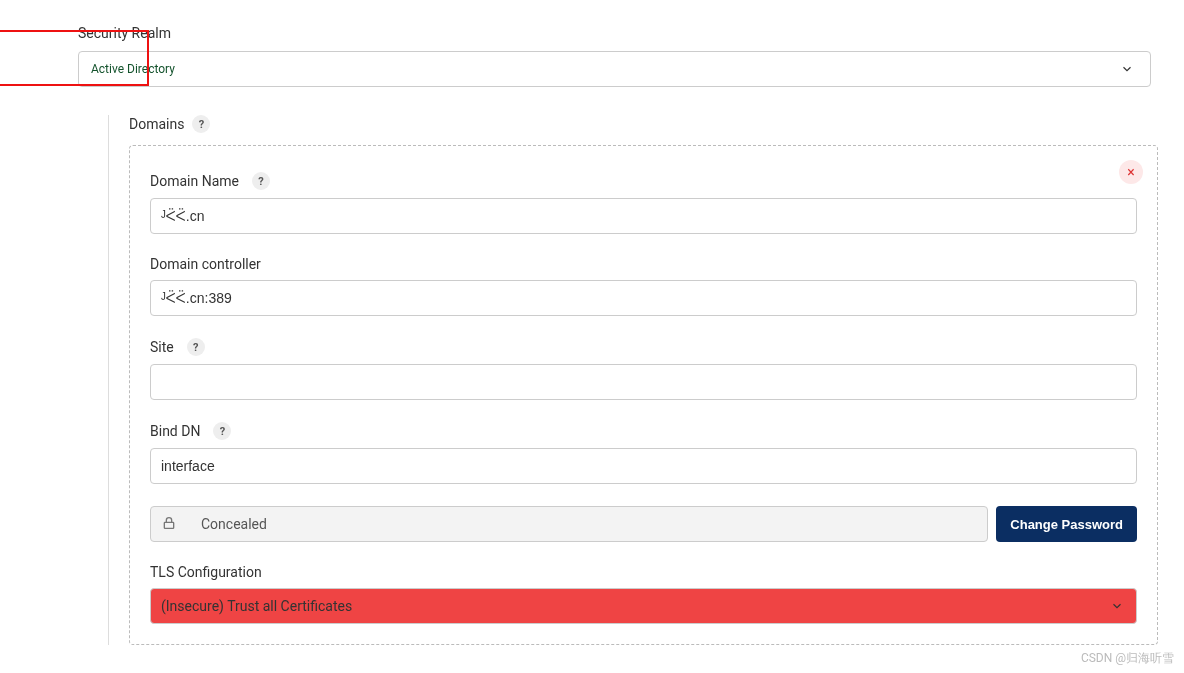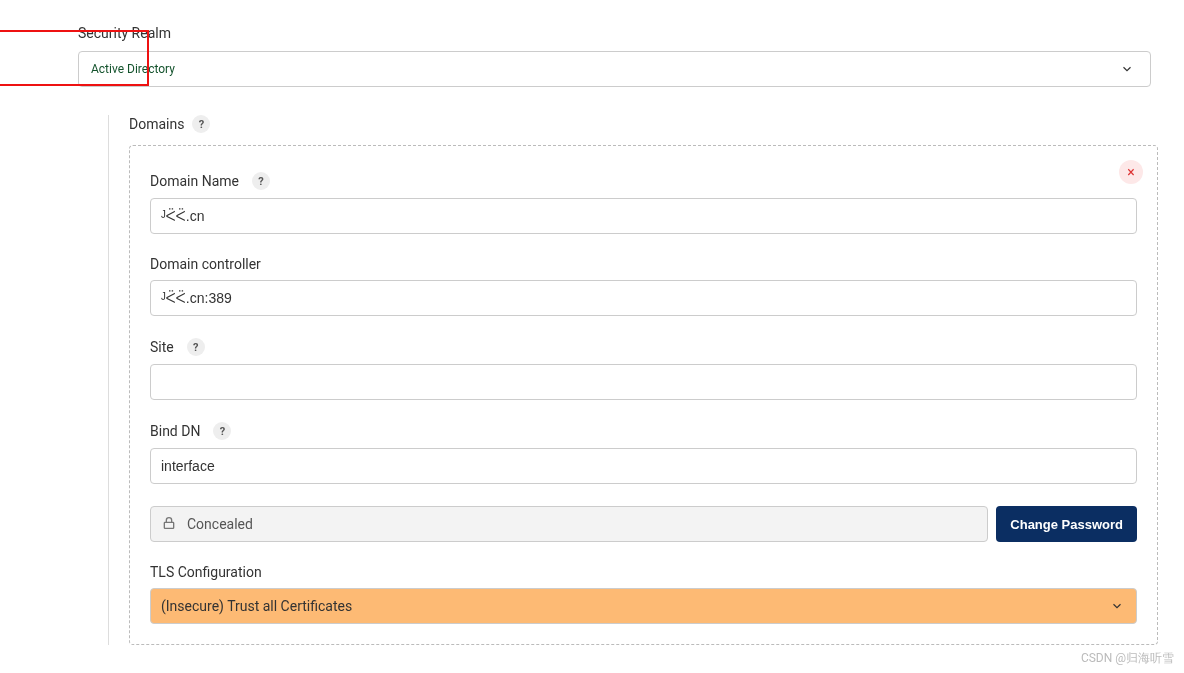--- a/index.html
+++ b/index.html
@@ -123,21 +123,21 @@
     background: #fff;
   }
   .select-input {
     width: 100%;
     height: 36px;
     border: 1px solid #ccc;
     border-radius: 4px;
     padding: 0 30px 0 10px;
     font-size: 14px;
     color: #333;
-    background: #fdba74;
+    background: #ef4444;
     display: flex;
     align-items: center;
     position: relative;
     cursor: pointer;
   }
   .select-input .chev {
     position: absolute;
     right: 12px;
     top: 50%;
     transform: translateY(-50%);
@@ -149,21 +149,21 @@
   }
   .pw-display {
     flex: 1;
     height: 36px;
     border: 1px solid #ccc;
     border-radius: 4px;
     background: #f3f3f3;
     display: flex;
     align-items: center;
     padding: 0 10px;
-    gap: 10px;
+    gap: 24px;
     color: #555;
   }
   .pw-display svg { width: 16px; height: 16px; }
   .change-pw-btn {
     background: #0b2e62;
     color: #fff;
     border: none;
     border-radius: 4px;
     padding: 0 14px;
     height: 36px;

